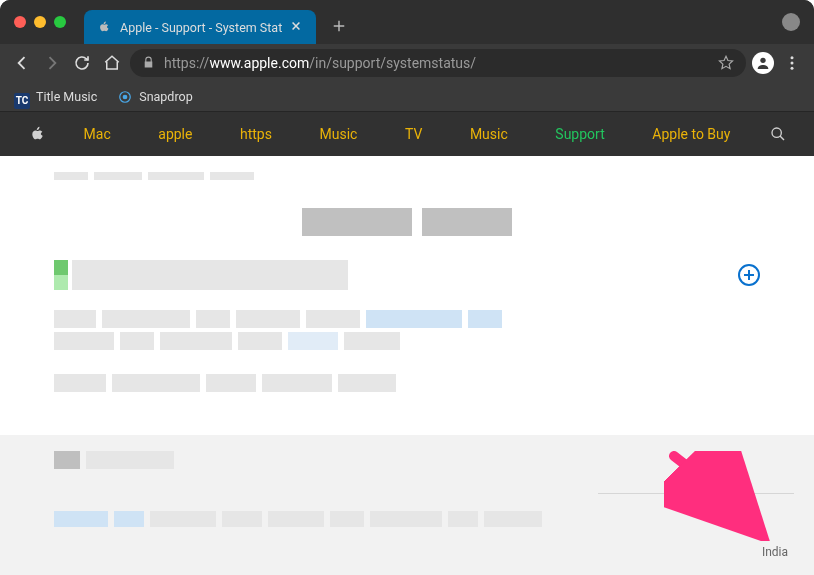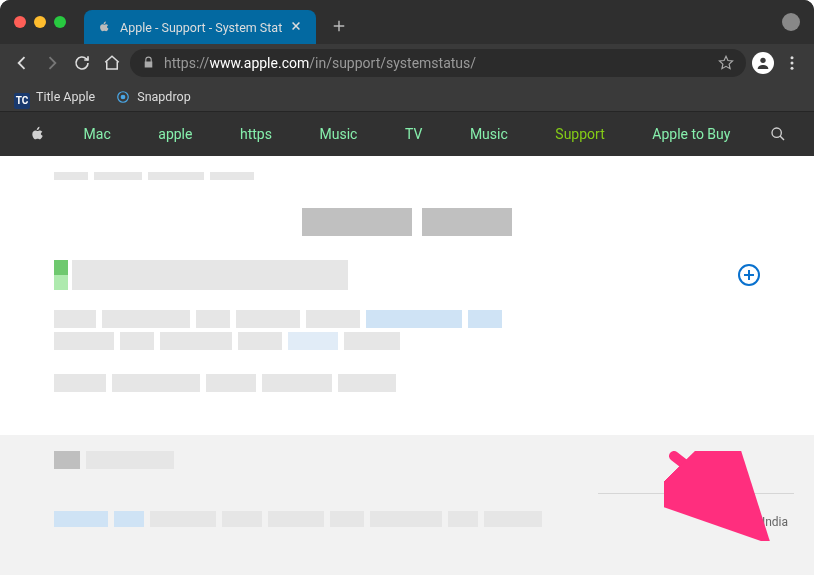--- a/index.html
+++ b/index.html
@@ -179,26 +179,26 @@
       gap: 0;
       width: 100%;
       justify-content: space-between;
     }
     .apple-logo {
       color: #d0d0d0;
       width: 16px;
       height: 18px;
     }
     .nav-item {
-      color: #86efac;
+      color: #eab308;
       font-size: 14px;
       cursor: pointer;
       padding: 0 8px;
     }
-    .nav-item.active { color: #84cc16; }
+    .nav-item.active { color: #22c55e; }
     .search-nav-icon {
       color: #d0d0d0;
       width: 16px;
       height: 16px;
     }
     .page-body {
       padding: 16px 54px 0;
       position: relative;
     }
     .blur-row {
@@ -265,21 +265,21 @@
     .footer-divider {
       position: absolute;
       right: 20px;
       top: 58px;
       width: 196px;
       border-top: 1px solid #d6d6d6;
     }
     .country-label {
       position: absolute;
       right: 26px;
-      bottom: 46px;
+      bottom: 16px;
       font-size: 12px;
       color: #666;
       cursor: pointer;
     }
     .arrow-annotation {
       position: absolute;
       right: 40px;
       bottom: 34px;
       pointer-events: none;
     }
@@ -367,21 +367,21 @@
           <circle cx="12" cy="5" r="2"></circle>
           <circle cx="12" cy="12" r="2"></circle>
           <circle cx="12" cy="19" r="2"></circle>
         </svg>
     </div>
   </div>
 
   <div class="bookmarks-bar">
     <div class="bookmark">
       <span class="bm-icon bm-tc">TC</span>
-      <span>Title Apple</span>
+      <span>Title Music</span>
     </div>
     <div class="bookmark">
       <span class="bm-icon bm-sd">
         <svg viewBox="0 0 16 16" width="14" height="14" fill="none" stroke="currentColor" stroke-width="1.4">
             <circle cx="8" cy="8" r="6"></circle>
             <circle cx="8" cy="8" r="2" fill="currentColor"></circle>
           </svg>
       </span>
       <span>Snapdrop</span>
     </div>

